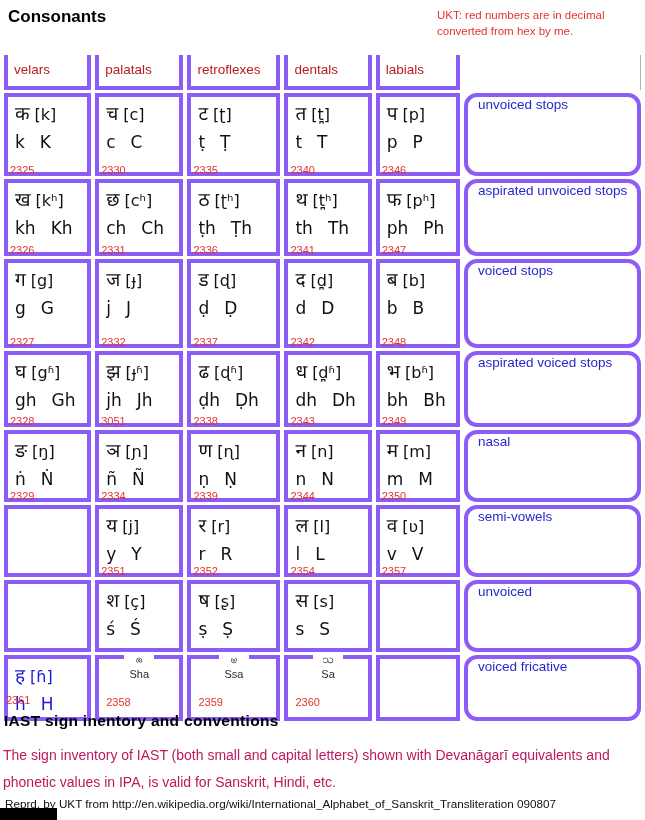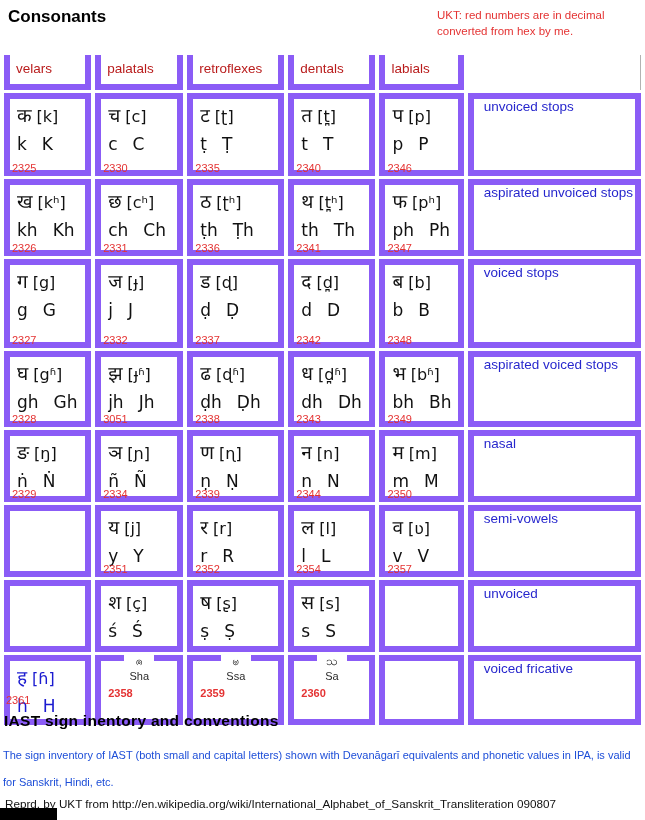--- a/index.html
+++ b/index.html
@@ -3,21 +3,21 @@
 <meta charset="utf-8">
 <style>
   html,body{margin:0;padding:0;background:#fff;}
   body{font-family:"Liberation Sans", sans-serif; color:#111;}
   .page{position:relative;width:645px;height:820px;background:#fff;overflow:hidden;}
 
   .title{position:absolute;left:8px;top:7px;font-size:17px;font-weight:bold;color:#000;}
   .top-note{position:absolute;left:437px;top:7px;width:200px;font-size:11.5px;line-height:16px;color:#e43333;}
 
   table.grid{position:absolute;left:0;top:52px;border-collapse:separate;border-spacing:4px 3px;table-layout:fixed;}
-  table.grid td{box-sizing:border-box;border:6px solid #8b5cf6;vertical-align:top;overflow:visible;}
+  table.grid td{box-sizing:border-box;border:4px solid #8b5cf6;vertical-align:top;overflow:visible;}
 
   tr.hrow td{height:35px;vertical-align:middle;color:#b91c1c;font-size:13.5px;padding:0 16px 2px 6px;border-top:none;}
   tr.hrow td.hdr-blank{border:none;border-right:1px solid #b2b2b2;}
 
   .r0 td{height:83px}.r1 td{height:77px}.r2 td{height:89px}.r3 td{height:76px}
   .r4 td{height:72px}.r5 td{height:72px}.r6 td{height:72px}.r7 td{height:56px}
 
   td.empty{border:none;}
   td.conscell{position:relative;padding:4px 0 0 7px;}
   .line1{white-space:nowrap;line-height:24px;}
@@ -26,29 +26,29 @@
   .line2{white-space:nowrap;line-height:24px;margin-top:3px;font-size:17px;}
   .lower,.upper{font-family:"DejaVu Sans", sans-serif;}
   .upper{margin-left:15px;}
   .code{position:absolute;left:2px;bottom:-4px;font-size:11px;line-height:11px;color:#e43333;z-index:3;}
   td.conscell.accent .line1,td.conscell.accent .line2,
   td.conscell.accent .deva,td.conscell.accent .ipa{color:#1b1bd0;}
 
   td.burcell{position:relative;padding:0;}
   .bur-glyph{display:block;text-align:center;font-family:"DejaVu Sans", sans-serif;font-size:12px;line-height:12px;margin-top:-6px;background:#fff;width:30px;margin-left:auto;margin-right:auto;}
   .bur-name{display:block;text-align:center;font-size:11px;color:#2b2b2b;margin-top:3px;}
-  td.burcell .code{position:static;display:block;margin:6px 0 0 7px;font-weight:bold;}
-
-  td.cat{color:#2727cd;font-size:13.5px;vertical-align:middle;padding:0 0 0 10px;}
+  td.burcell .code{position:static;display:block;margin:17px 0 0 7px;}
+
+  td.cat{color:#2727cd;font-size:13.5px;vertical-align:middle;padding:0 0 0 10px;border-radius:13px;}
 
   .code-2361{position:absolute;left:6px;top:694px;font-size:11px;color:#e43333;z-index:3;}
 
   .burmyan-note{position:absolute;left:320px;top:697px;width:320px;font-size:11.5px;line-height:16px;color:#111;}
   .h2{position:absolute;left:4px;top:712px;font-size:15.5px;font-weight:bold;color:#000;letter-spacing:0.3px;}
-  .para{position:absolute;left:3px;top:742px;width:640px;font-size:11px;line-height:27px;color:#1d4ed8;}
+  .para{position:absolute;left:3px;top:742px;width:640px;font-size:14px;line-height:27px;color:#be185d;}
   .source{position:absolute;left:5px;top:797px;width:640px;font-size:11.7px;color:#111;white-space:nowrap;}
   .black-bar{position:absolute;left:0;top:808px;width:57px;height:12px;background:#000;}
 </style>
 </head>
 <body>
 
 <div class="page">
 
   <div class="title">Consonants</div>
 

